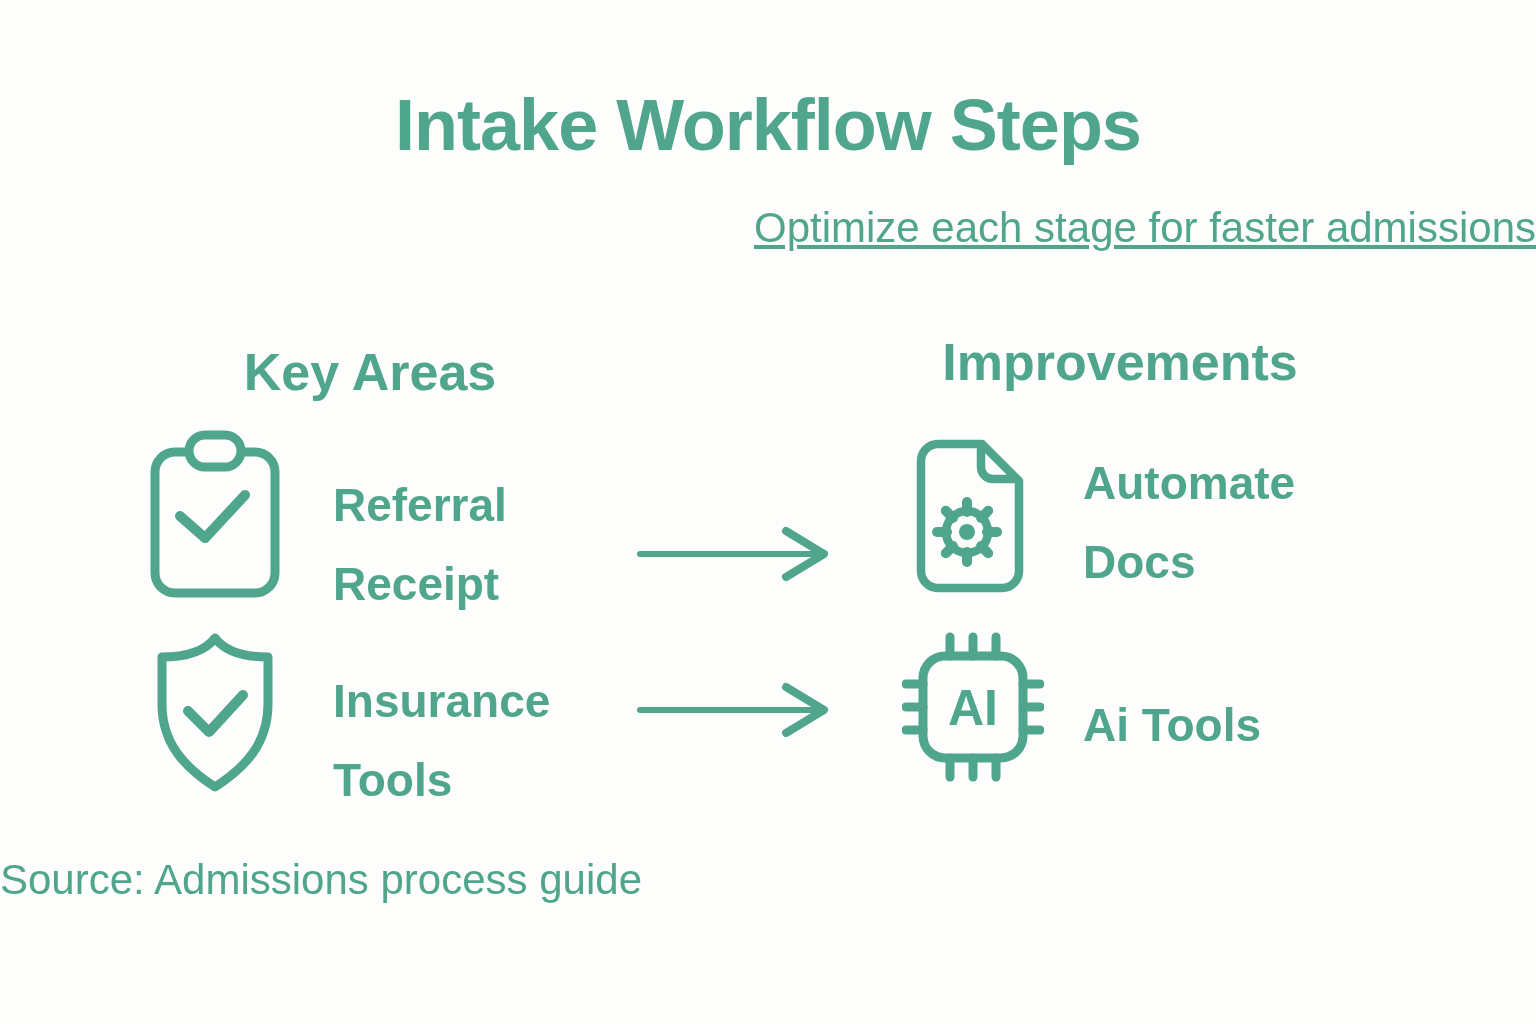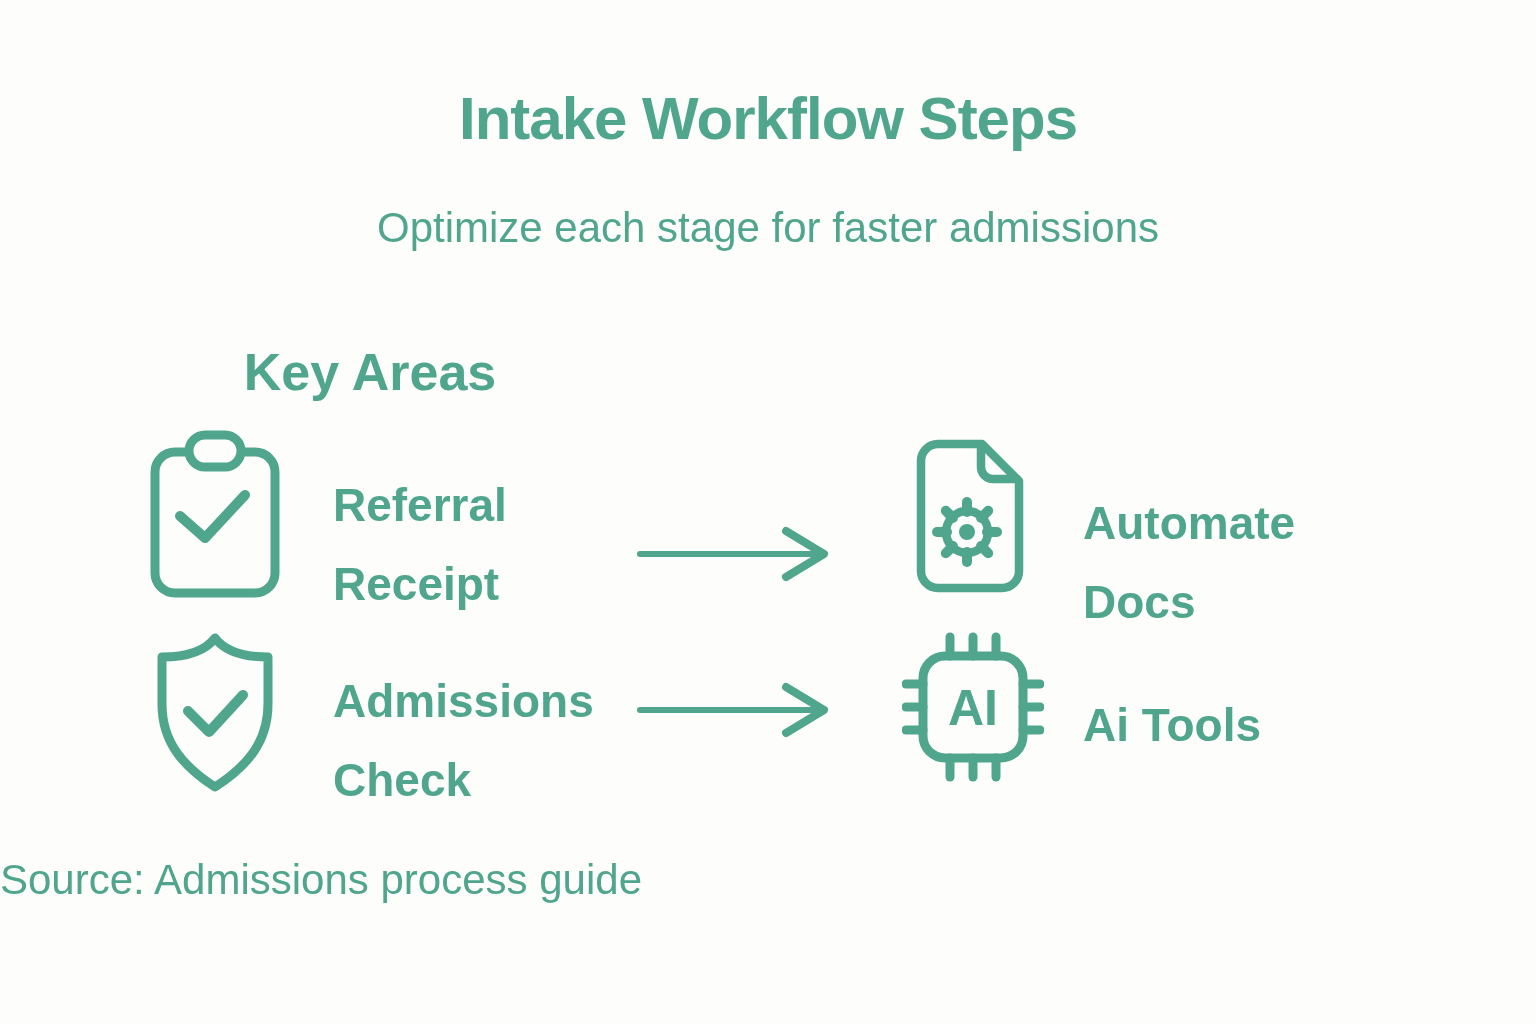--- a/index.html
+++ b/index.html
@@ -13,41 +13,41 @@
     width:1536px;height:1024px;
     background:var(--bg);
     color:var(--accent);
     font-family:"Liberation Sans", sans-serif;
     overflow:hidden;
     margin:0 auto;
   }
   .title{
     position:absolute;top:84px;left:0;width:100%;
     margin:0;text-align:center;
-    font-size:60px;font-weight:700;letter-spacing:-1px;
+    font-size:72px;font-weight:700;letter-spacing:-1px;
   }
   .subtitle{
     position:absolute;top:204px;left:0;width:100%;
-    margin:0;text-align:center;
-    font-size:42px;font-weight:400;
+    margin:0;text-align:right;
+    font-size:42px;font-weight:400;text-decoration:underline;
   }
   .col-head{
     position:absolute;top:332px;margin:0;
     font-size:52px;font-weight:700;text-align:center;
   }
   .col-head.left{left:120px;width:500px;margin-top:10px;}
   .col-head.right{left:890px;width:460px;}
   .icon{position:absolute;}
   .icon svg{display:block;width:100%;height:100%;}
   .flow-label{
     position:absolute;
     font-size:46px;font-weight:700;line-height:79px;
   }
   .lbl-r1-left {left:333px;top:466px;width:260px;}
-  .lbl-r1-right{left:1083px;top:484px;width:260px;}
+  .lbl-r1-right{left:1083px;top:444px;width:260px;}
   .lbl-r2-left {left:333px;top:662px;width:260px;}
   .lbl-r2-right{left:1083px;top:686px;width:330px;}
   .arrow{position:absolute;left:633px;width:210px;height:60px;}
   .arrow.a1{top:524px;}
   .arrow.a2{top:680px;}
   .source{
     position:absolute;top:856px;left:0;width:100%;
     margin:0;text-align:left;
     font-size:42px;font-weight:400;
   }
@@ -63,20 +63,21 @@
 </style>
 </head>
 <body>
 
 <div class="canvas">
 
   <h1 class="title">Intake Workflow Steps</h1>
   <p class="subtitle">Optimize each stage for faster admissions</p>
 
   <h2 class="col-head left">Key Areas</h2>
+  <h2 class="col-head right">Improvements</h2>
 
   <div class="icon" style="left:148px;top:428px;width:134px;height:172px;">
     <svg viewBox="0 0 134 172">
       <rect class="stroke" x="7" y="24" width="120" height="141" rx="20"></rect>
       <rect class="stroke fill-bg" x="41" y="7" width="52" height="32" rx="16"></rect>
       <polyline class="stroke-check" points="32,88 57,110 97,67"></polyline>
     </svg>
   </div>
 
   <div class="flow-label lbl-r1-left">Referral Receipt</div>
@@ -109,21 +110,21 @@
 
   <div class="flow-label lbl-r1-right">Automate Docs</div>
 
   <div class="icon" style="left:147px;top:631px;width:136px;height:163px;">
     <svg viewBox="0 0 136 163">
       <path class="stroke" d="M68 7 C59 19 41 26 15 26 L15 73 C15 112 37 136 68 156 C99 136 121 112 121 73 L121 26 C95 26 77 19 68 7 Z"></path>
       <polyline class="stroke-check" points="41,80 62,101 96,64"></polyline>
     </svg>
   </div>
 
-  <div class="flow-label lbl-r2-left">Admissions Check</div>
+  <div class="flow-label lbl-r2-left">Insurance Tools</div>
 
   <div class="arrow a2">
     <svg viewBox="0 0 210 60">
       <line class="stroke" style="stroke-width:6;" x1="7" y1="30" x2="183" y2="30"></line>
       <polyline class="stroke" style="stroke-width:8;fill:none;" points="153,7 191,30 153,53"></polyline>
     </svg>
   </div>
 
   <div class="icon" style="left:902px;top:629px;width:142px;height:156px;">
     <svg viewBox="0 0 142 156">

